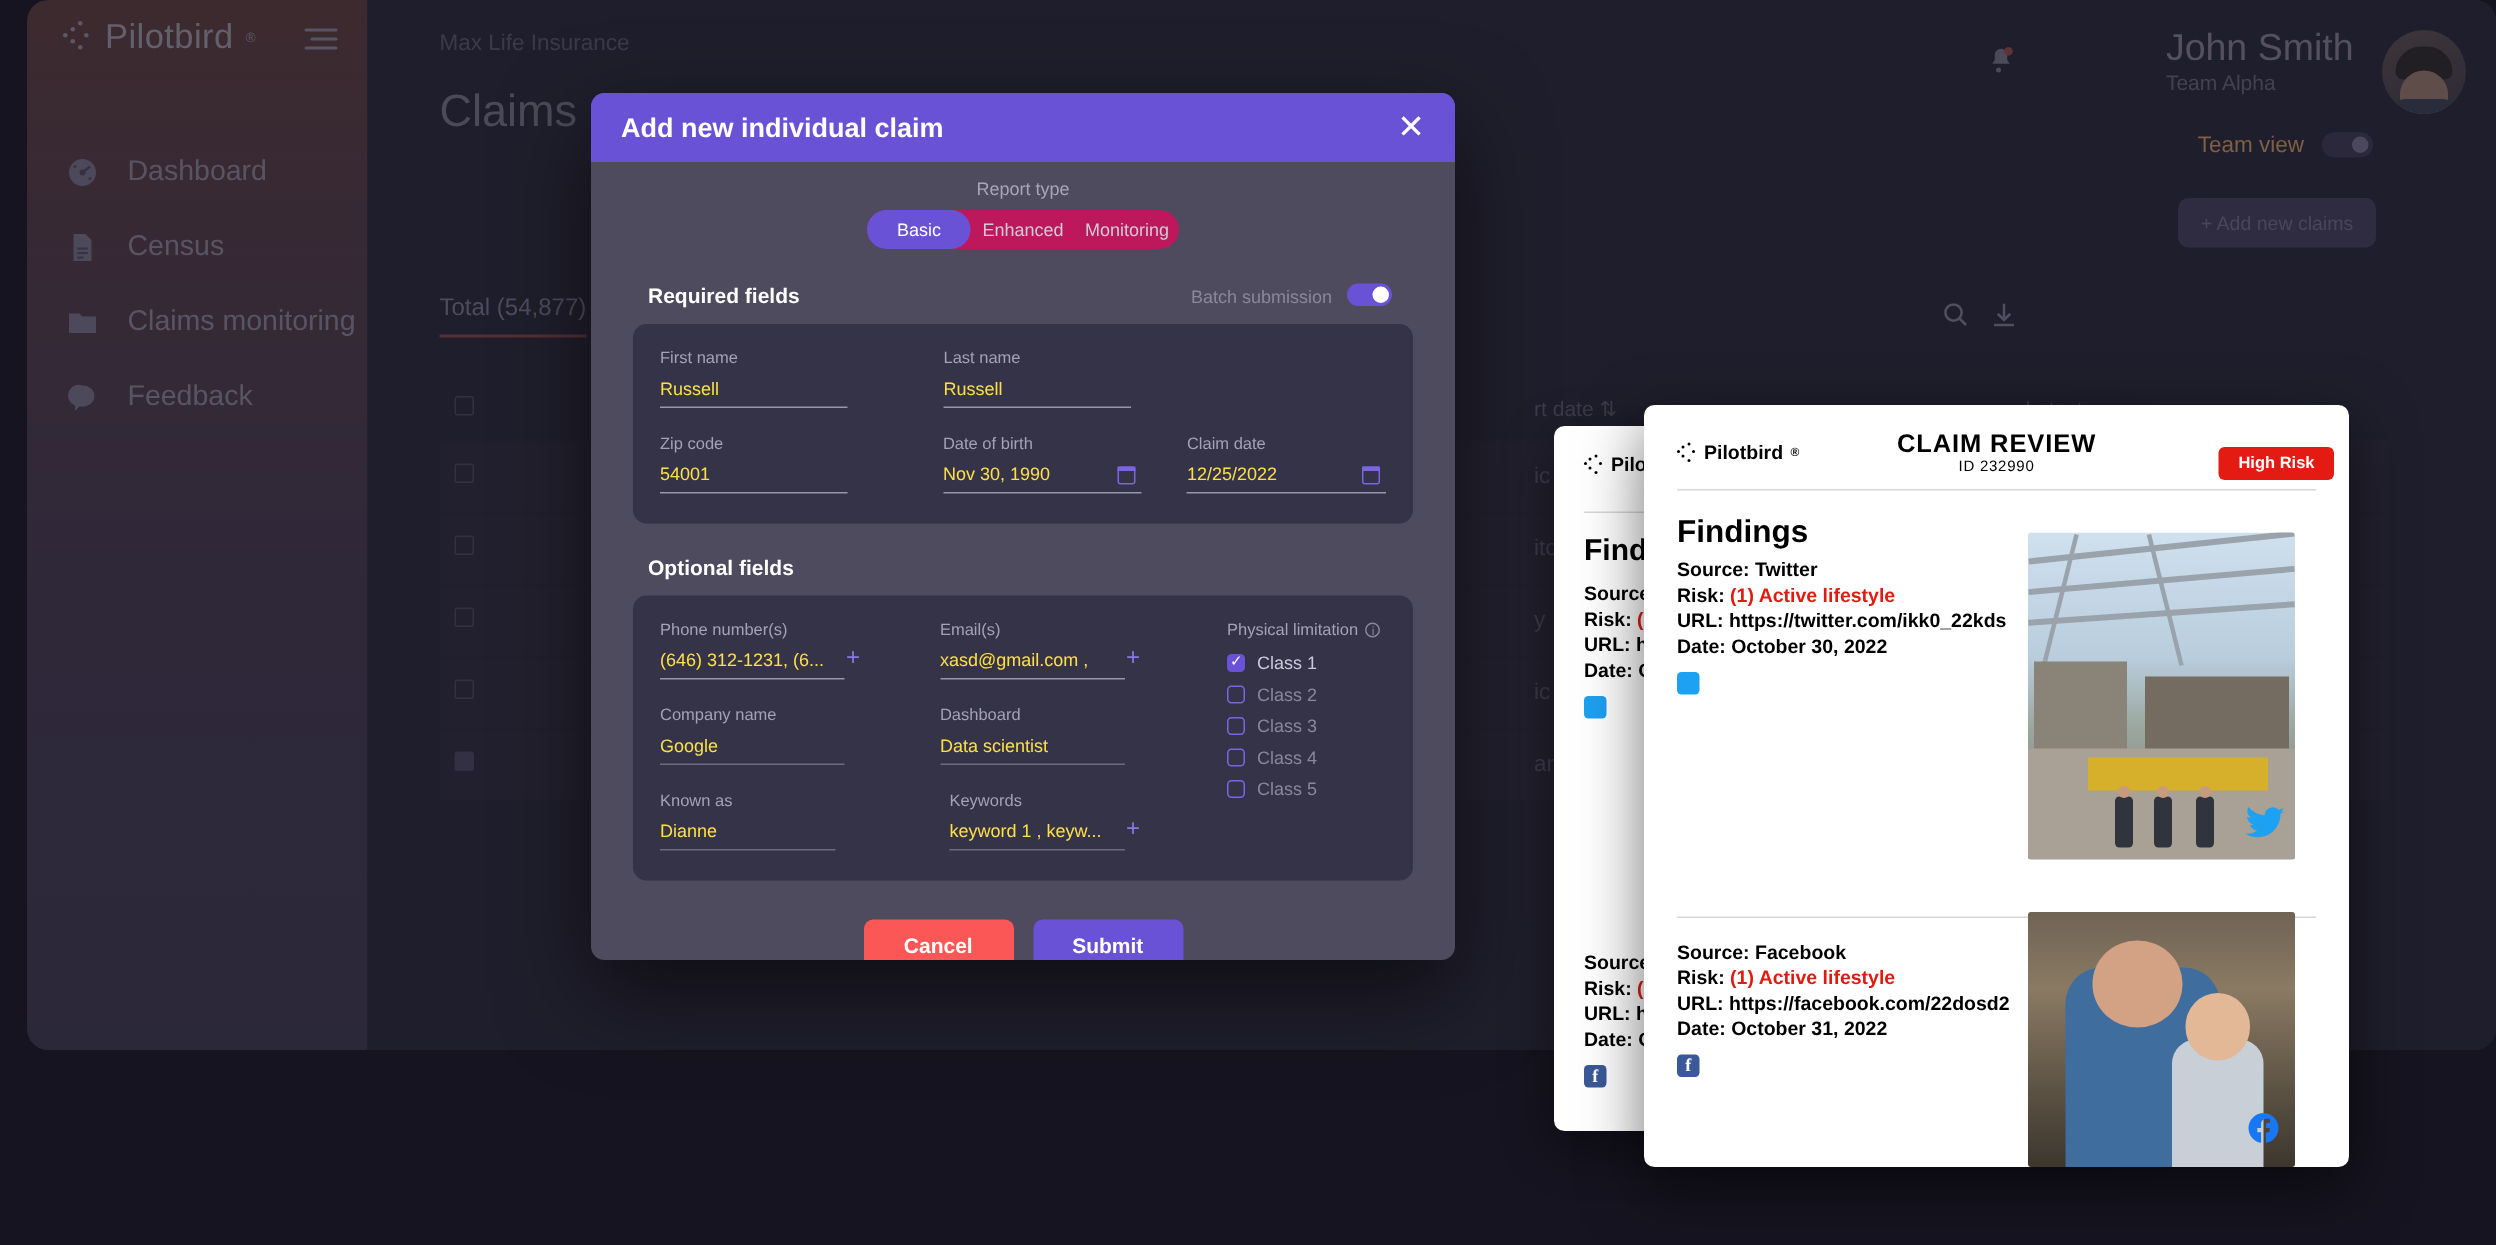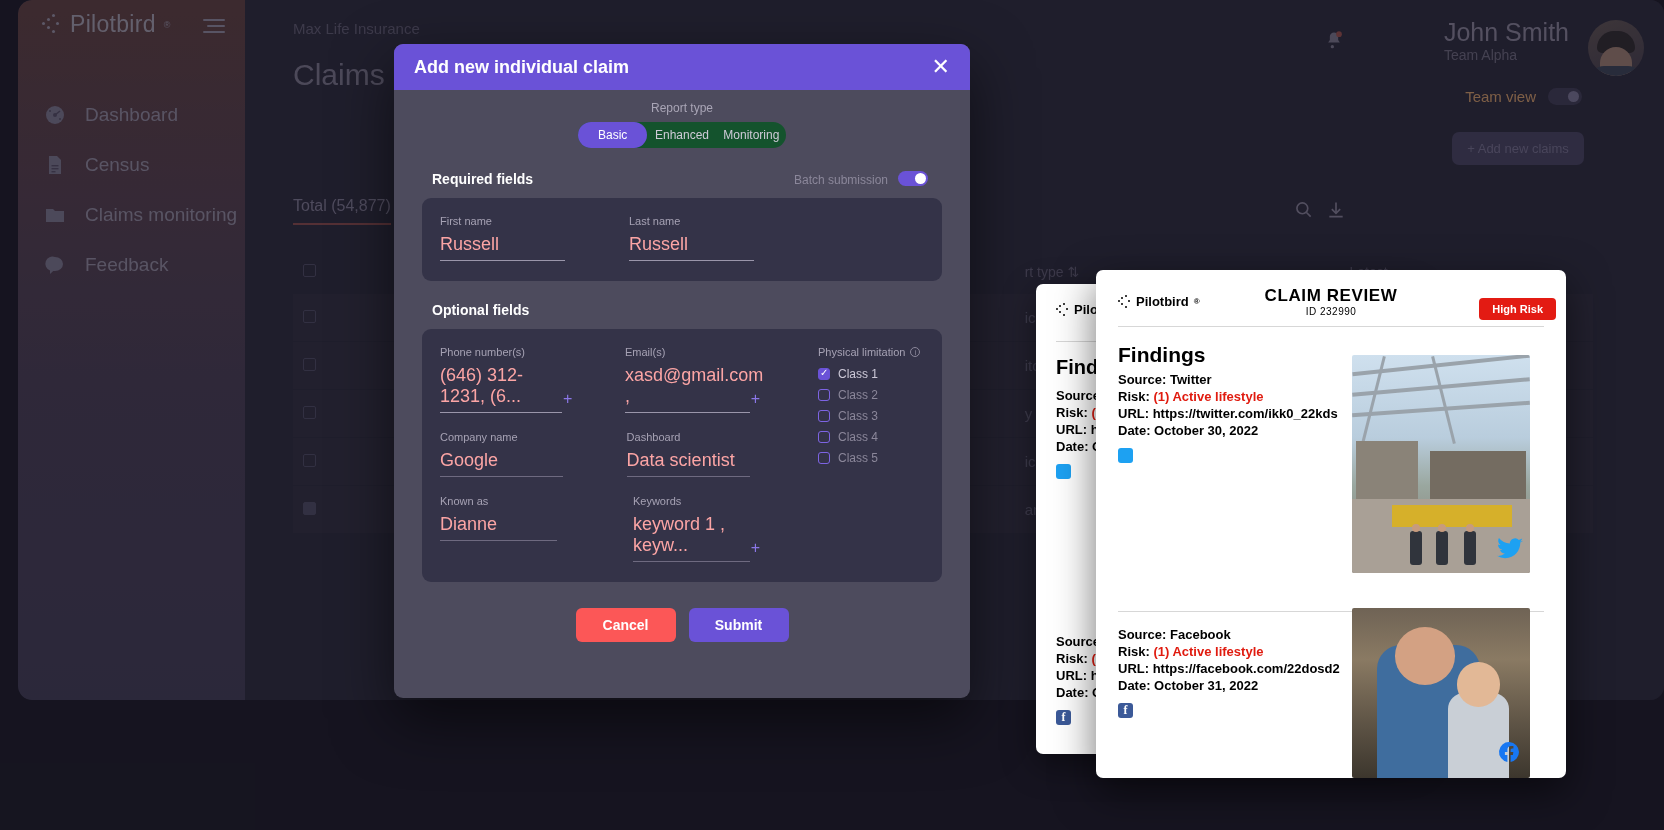--- a/index.html
+++ b/index.html
@@ -69,43 +69,43 @@
   table.grid td { color: #6e6a80; font-size: 15px; padding: 15px 10px; }
   table.grid tbody tr { background: #31303f; border-bottom: 1px solid #2b2a3a; }
   .cbx { width: 13px; height: 13px; border: 1px solid #55526a; border-radius: 2px; display: inline-block; }
   .cbx.on { background: #55526a; }
 
   
   .scrim { position: absolute; inset: 0; background: rgba(22,20,32,0.55); }
 
   
   .modal {
-    position: absolute; left: 394px; top: 44px; width: 576px; height: 654px;
+    position: absolute; left: 394px; top: 62px; width: 576px; height: 578px;
     background: #4d4b5d; border-radius: 9px; overflow: hidden;
     box-shadow: 0 22px 60px rgba(0,0,0,.55);
   }
   .modal-head { height: 46px; background: #6a52d7; display: flex; align-items: center; padding: 0 20px; }
   .modal-title { color: #fff; font-size: 18px; font-weight: bold; flex: 1; }
   .x-btn { color: #fff; font-size: 22px; line-height: 1; cursor: pointer; }
 
   .rt-label { text-align: center; color: #a9a5b6; font-size: 12px; margin-top: 11px; }
-  .seg { margin: 7px auto 0; width: 208px; height: 26px; border-radius: 13px; background: #14532d; display: flex; align-items: center; }
+  .seg { margin: 7px auto 0; width: 208px; height: 26px; border-radius: 13px; background: #be185d; display: flex; align-items: center; }
   .seg div { flex: 1; text-align: center; font-size: 12px; color: #cfcbd8; line-height: 26px; border-radius: 13px; cursor: pointer; }
   .seg div.on { background: #6a52d7; color: #fff; }
 
   .sec-title { color: #ffffff; font-size: 14px; font-weight: bold; margin: 23px 0 0 38px; }
   .batch { position: absolute; right: 82px; display: inline-block; color: #8b879a; font-size: 12px; }
   .batch-tog { position: absolute; width: 30px; height: 15px; border-radius: 8px; background: #6a52d7; }
   .batch-tog i { position: absolute; right: 2px; top: 2px; width: 11px; height: 11px; border-radius: 50%; background: #fff; }
 
   .card { margin: 11px 28px 0 28px; background: #343348; border-radius: 9px; padding: 17px 18px 20px 18px; }
   .row { display: flex; }
   .fld { position: relative; }
   .flabel { color: #a6a2b4; font-size: 11px; margin-bottom: 7px; }
-  .fval { color: #fca5a5; font-size: 18px; padding-bottom: 5px; border-bottom: 1px solid #9a96aa; }
+  .fval { color: #fde047; font-size: 12px; padding-bottom: 5px; border-bottom: 1px solid #9a96aa; }
   .fval.thin { border-bottom: 1px solid #6e6a80; }
   .plus { position: absolute; right: -2px; bottom: 6px; color: #8b77e8; font-size: 16px; line-height: 1; }
   .cal { position: absolute; right: 4px; bottom: 6px; width: 12px; height: 12px; border: 1.5px solid #7d64e3; border-radius: 2px; }
   .cal::before { content:''; position:absolute; left:-1.5px; top:-1.5px; width:12px; height:3px; background:#7d64e3; }
 
   .classes { }
   .cls-head { color: #a6a2b4; font-size: 11px; display: flex; align-items: center; gap: 5px; margin-bottom: 9px; }
   .info-ico { width: 10px; height: 10px; border-radius: 50%; border: 1px solid #8b879a; font-size: 8px; color: #8b879a; text-align: center; line-height: 9px; }
   .cls { display: flex; align-items: center; gap: 8px; margin-bottom: 7px; }
   .cls-box { width: 12px; height: 12px; border-radius: 3px; border: 1.5px solid #7d64e3; }
@@ -281,21 +281,21 @@
       </div>
 
       <table class="grid">
         <thead>
             <tr>
           <th><span class="cbx"></span></th>
           <th><span>ID</span> ⇅</th>
           <th>F</th>
           <th></th>
           <th></th>
-          <th><span>rt type</span> ⇅</th>
+          <th><span>rt date</span> ⇅</th>
           <th>Latest</th>
         </tr>
           </thead>
         <tbody id="tbody">
             <tr>
               <td><span class="cbx"></span></td>
               <td>42175</td>
               <td>A</td>
               <td></td>
               <td></td>
@@ -372,20 +372,38 @@
           <div class="flabel">First name</div>
           <div class="fval">Russell</div>
         </div>
         <div style="width:64px"></div>
         <div class="fld" style="width:125px">
           <div class="flabel">Last name</div>
           <div class="fval">Russell</div>
         </div>
       </div>
 
+      <div class="row" style="gap:0; margin-top:18px">
+        <div class="fld" style="width:125px">
+          <div class="flabel">Zip code</div>
+          <div class="fval">54001</div>
+        </div>
+        <div style="width:64px"></div>
+        <div class="fld" style="width:133px">
+          <div class="flabel">Date of birth</div>
+          <div class="fval">Nov 30, 1990</div>
+          <div class="cal"></div>
+        </div>
+        <div style="width:30px"></div>
+        <div class="fld" style="width:133px">
+          <div class="flabel">Claim date</div>
+          <div class="fval">12/25/2022</div>
+          <div class="cal"></div>
+        </div>
+      </div>
     </div>
 
     <div class="sec-title" style="margin-top:21px">Optional fields</div>
 
     <div class="card">
       <div class="row" style="gap:0">
         <div style="flex:none;width:310px">
           <div class="row" style="gap:0">
             <div class="fld" style="width:125px">
               <div class="flabel">Phone number(s)</div>

